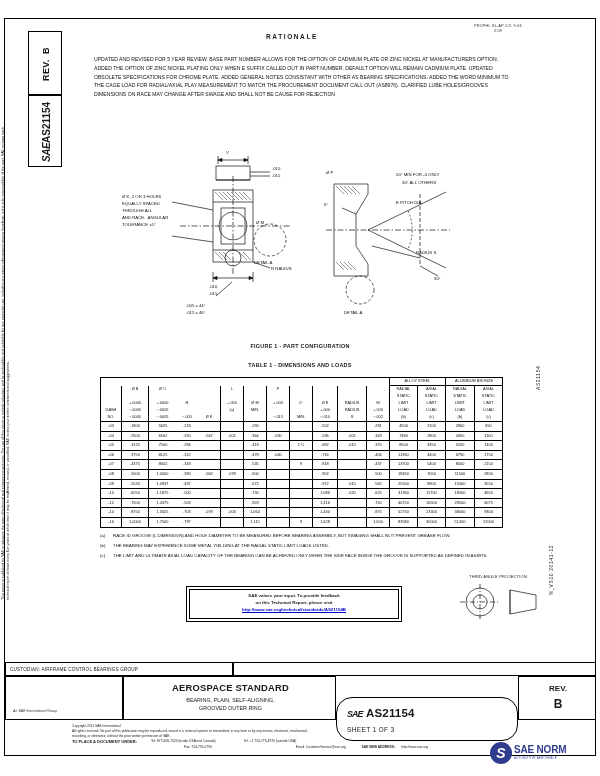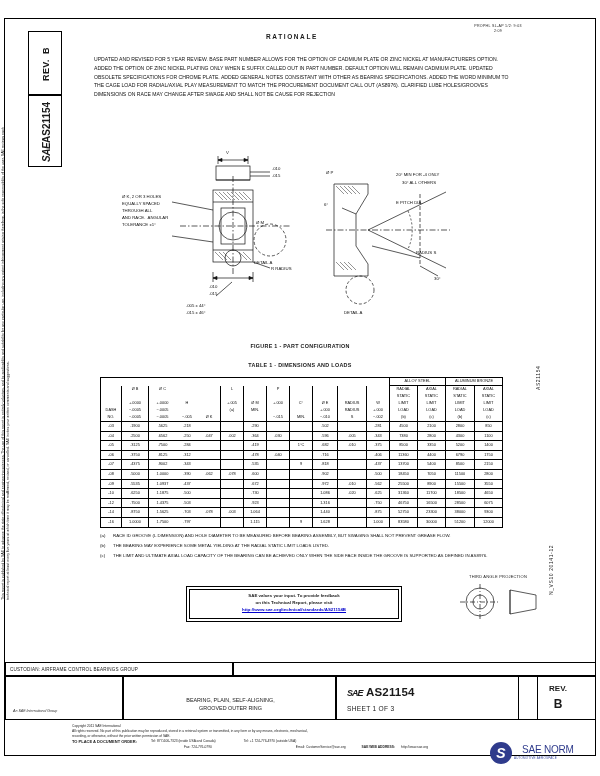--- a/index.html
+++ b/index.html
@@ -72,40 +72,40 @@
   
   #rv1{position:absolute;left:535px;top:200px;height:190px;font-size:5px;letter-spacing:.6px;}
   #rv2{position:absolute;left:548px;top:395px;height:200px;font-size:5px;letter-spacing:.6px;}
 
   
   #cust{left:5px;top:662px;width:228px;height:14px;}
   #cust .t{padding:3.5px 4px;font-size:4.6px;letter-spacing:.2px;}
   #cust-fill{left:233px;top:662px;width:363px;height:14px;}
   #tb-logo{left:5px;top:676px;width:118px;height:44px;}
   #tb-mid{left:123px;top:676px;width:213px;height:44px;}
-  #tb-right{left:336px;top:676px;width:202px;height:44px;}
+  #tb-right{left:336px;top:697px;width:182px;height:44px;border-radius:16px;}
   #tb-rev{left:518px;top:676px;width:78px;height:44px;}
   .sae-mark{font-weight:900;font-style:italic;letter-spacing:-1px;}
   #tb-logo .logo{position:absolute;left:6px;top:11px;font-size:17px;}
   #tb-logo .aero{font-style:italic;font-weight:normal;letter-spacing:-.3px;}
   #tb-logo .sub{position:absolute;left:7px;top:32px;font-size:3.6px;font-style:italic;color:#333;}
   #tb-mid .l1{position:absolute;left:0;top:5px;width:213px;text-align:center;font-size:9.4px;font-weight:bold;letter-spacing:.2px;}
   #tb-mid .l2{position:absolute;left:0;top:20px;width:213px;text-align:center;font-size:5.4px;line-height:1.45;}
   #tb-right .num{position:absolute;left:10px;top:9px;font-size:11.5px;font-weight:bold;letter-spacing:.2px;}
   #tb-right .num .sae-mark{font-size:9px;}
   #tb-right .sh{position:absolute;left:10px;top:28px;font-size:6.6px;letter-spacing:.3px;}
   #tb-rev .rl{position:absolute;left:0;top:7px;width:78px;text-align:center;font-size:8px;font-weight:bold;}
   #tb-rev .rv{position:absolute;left:0;top:20px;width:78px;text-align:center;font-size:12px;font-weight:bold;}
 
   
   #foot{left:72px;top:724px;width:470px;font-size:3.3px;line-height:1.45;color:#222;}
   #foot .ord{font-weight:bold;font-size:4px;}
   .frow{display:flex;gap:6px;}
   #sae-norm{left:490px;top:742px;width:104px;height:24px;}
-  #sae-norm .n1{position:absolute;left:32px;top:2px;font-size:10px;font-weight:normal;color:#2f3b8c;letter-spacing:-.2px;}
+  #sae-norm .n1{position:absolute;left:24px;top:2px;font-size:10px;font-weight:bold;color:#2f3b8c;letter-spacing:-.2px;}
   #sae-norm .n2{position:absolute;left:24px;top:14px;font-size:3px;color:#3a49a0;letter-spacing:.2px;}
   #sae-norm .swoosh{position:absolute;left:0;top:0;width:22px;height:22px;border-radius:50%;
        background:#2f3b8c;color:#fff;font-size:14px;font-weight:bold;font-style:italic;
        display:flex;align-items:center;justify-content:center;}
 </style>
 </head>
 <body>
 
 <div id="page">
 
@@ -600,20 +600,21 @@
   <div class="bx" id="cust">
     <div class="t">CUSTODIAN:  AIRFRAME CONTROL BEARINGS GROUP</div>
   </div>
   <div class="bx" id="cust-fill"></div>
 
   <div class="bx" id="tb-logo">
     <div class="sub">An SAE International Group</div>
   </div>
 
   <div class="bx" id="tb-mid">
+    <div class="l1">AEROSPACE STANDARD</div>
     <div class="l2">
       <div>BEARING, PLAIN, SELF-ALIGNING,</div>
       <div>GROOVED OUTER RING</div>
     </div>
   </div>
 
   <div class="bx" id="tb-right">
     <div class="num">
       <span class="sae-mark">SAE</span>&nbsp;<span>AS21154</span>
     </div>

